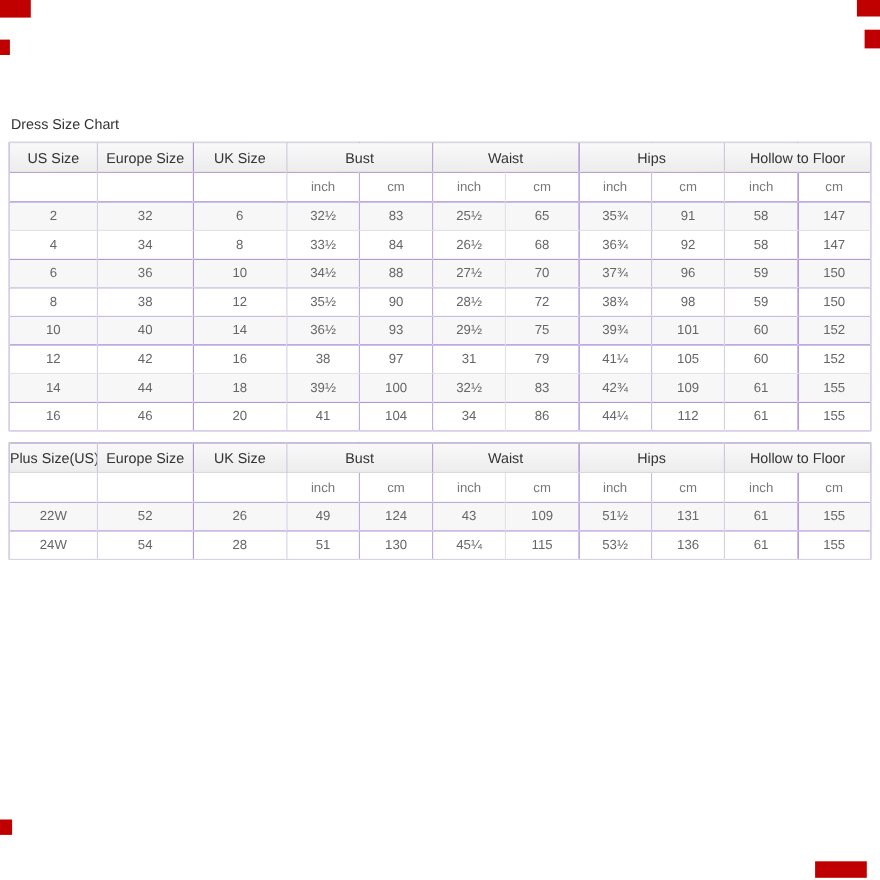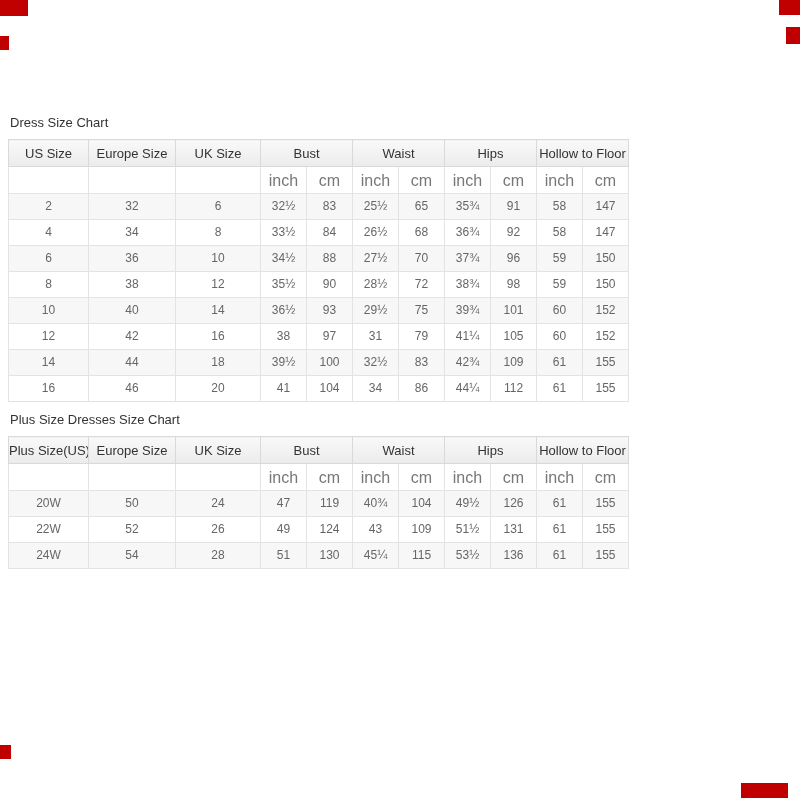--- a/index.html
+++ b/index.html
@@ -2,31 +2,31 @@
 <html><head>
 <meta charset="utf-8">
 <style>
   html,body{margin:0;padding:0;background:#fff;}
   body{width:800px;height:800px;position:relative;font-family:"Liberation Sans",sans-serif;overflow:hidden;}
 
   .chart-section{position:absolute;left:8px;width:786px;}
   .chart-section.first{top:105px;}
   .chart-section.second{top:402px;}
 
-  .chart-title{font-size:13px;color:#333;font-weight:400;margin:10px 0 9px 2px;line-height:15px;}
-
-  table.size-chart{border-collapse:collapse;table-layout:fixed;width:621px;background:#6d28d9;}
+  .chart-title{font-size:13px;color:#333;font-weight:400;margin:0 0 9px 2px;line-height:15px;}
+
+  table.size-chart{border-collapse:collapse;table-layout:fixed;width:784px;background:#6d28d9;}
   table.size-chart th,
   table.size-chart td{border:1px solid #e3e3e3;text-align:center;padding:0;height:25px;line-height:25px;overflow:hidden;white-space:nowrap;}
   table.size-chart thead tr.main-header th{
     background:linear-gradient(#f9f9f9,#ececec);
     color:#333;font-weight:400;font-size:13px;border-color:#d9d9d9;height:26px;
   }
   table.size-chart thead tr.unit-header th{
-    background:#fff;color:#777;font-weight:400;font-size:16px;height:26px;
+    background:#fff;color:#777;font-weight:400;font-size:12px;height:26px;
   }
   table.size-chart tbody td{color:#666;font-size:12px;}
   table.size-chart tbody tr:nth-child(odd){background:#f7f7f7;}
   table.size-chart tbody tr:nth-child(even){background:#fff;}
 
   .redaction-mark{position:absolute;background:#c00000;}
 </style>
 </head>
 <body>
 
@@ -175,21 +175,20 @@
             <td>44¼</td>
             <td>112</td>
             <td>61</td>
             <td>155</td>
           </tr>
         </tbody>
       </table>
   </section>
 
   <section class="chart-section second">
-    <h2 class="chart-title">Plus Size Dresses Size Chart</h2>
     <table class="size-chart">
         <colgroup>
           <col style="width: 80px;">
           <col style="width: 87px;">
           <col style="width: 85px;">
           <col>
           <col>
           <col>
           <col>
           <col>
@@ -216,33 +215,20 @@
             <th>inch</th>
             <th>cm</th>
             <th>inch</th>
             <th>cm</th>
             <th>inch</th>
             <th>cm</th>
           </tr>
         </thead>
         <tbody>
           <tr>
-            <td>20W</td>
-            <td>50</td>
-            <td>24</td>
-            <td>47</td>
-            <td>119</td>
-            <td>40¾</td>
-            <td>104</td>
-            <td>49½</td>
-            <td>126</td>
-            <td>61</td>
-            <td>155</td>
-          </tr>
-          <tr>
             <td>22W</td>
             <td>52</td>
             <td>26</td>
             <td>49</td>
             <td>124</td>
             <td>43</td>
             <td>109</td>
             <td>51½</td>
             <td>131</td>
             <td>61</td>

